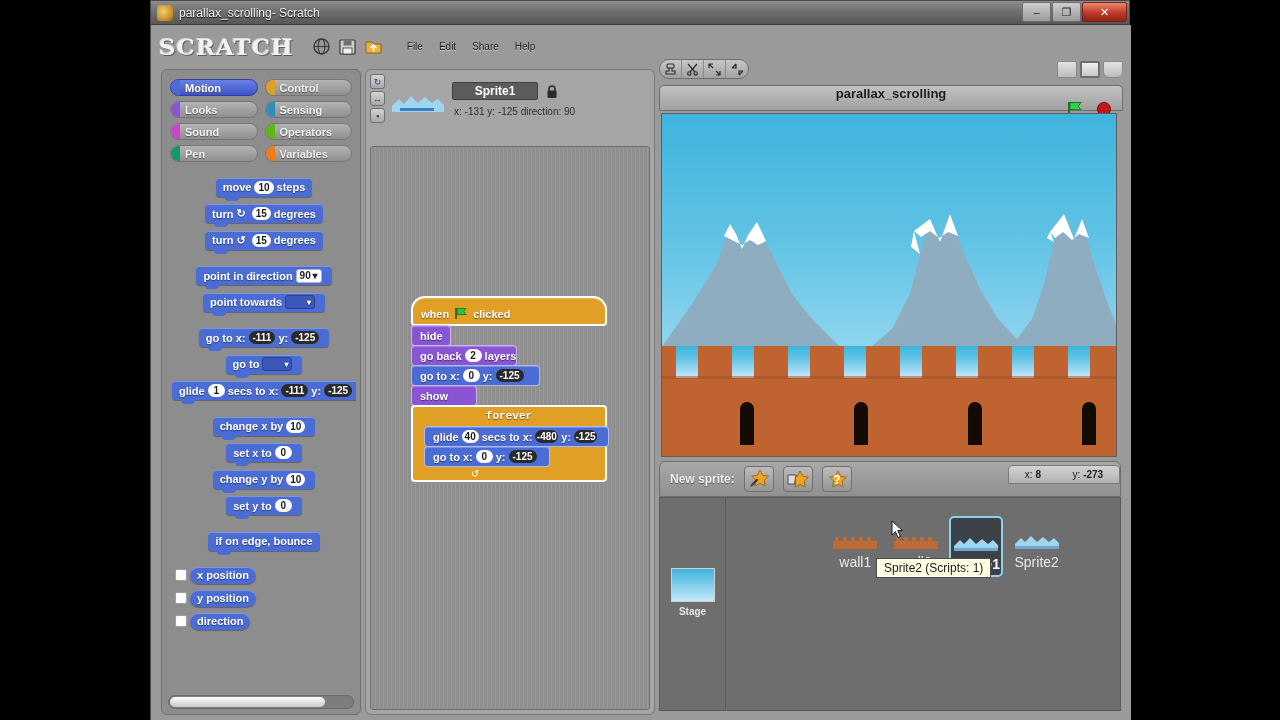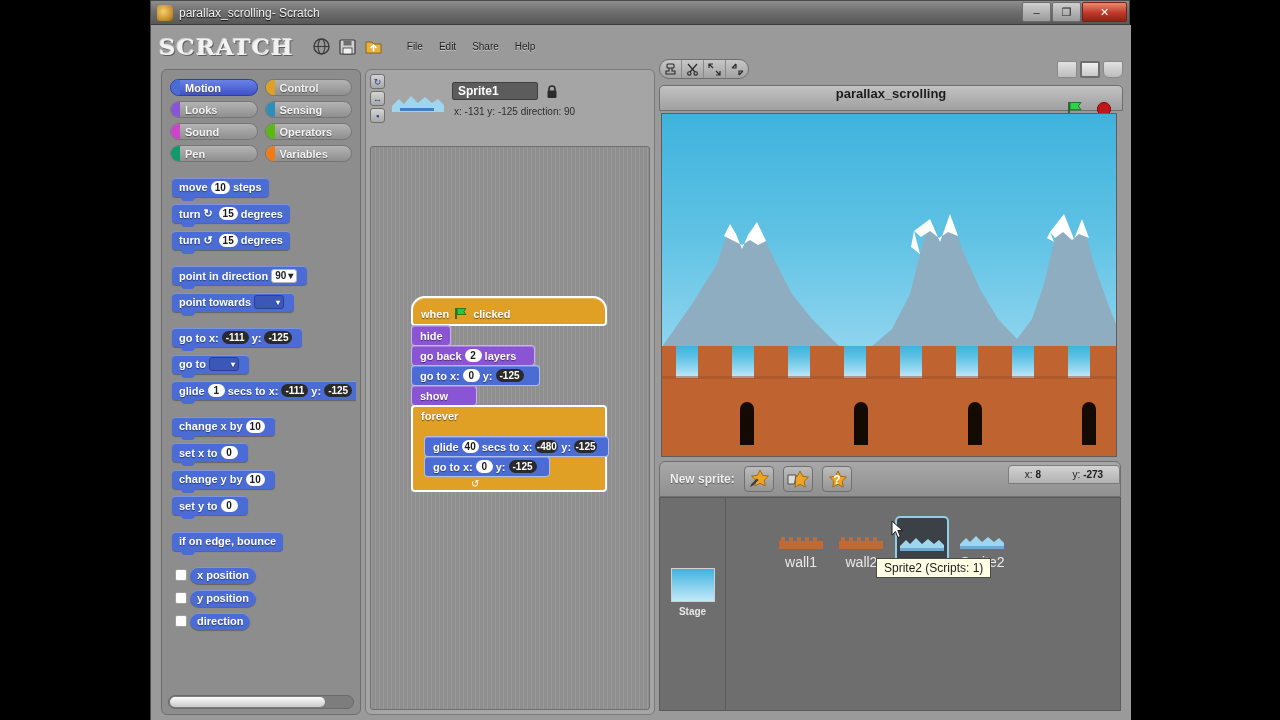--- a/index.html
+++ b/index.html
@@ -40,20 +40,21 @@
   .win-btn.close {
     width: 45px;
     background: linear-gradient(180deg,#e98a6e,#c0392b 55%,#8d2316);
     color: #fff; border-color: #7d2014;
   }
 
   
   .app {
     position: absolute; left: 0; top: 24px; width: 980px; height: 696px;
     background: #9a9a9a;
+    text-align: center;
   }
 
   
   .menubar {
     position: absolute; left: 0; top: 0; width: 100%; height: 42px;
     display: flex; align-items: center; padding: 0 8px; gap: 10px;
   }
   .logo {
     font-family: "DejaVu Serif", serif; font-size: 23px; font-weight: bold;
     color: #f2f2f2; letter-spacing: 1px;
@@ -222,22 +223,22 @@
     border: 2px solid #fff;
   }
   .sb.look { background: #8a55d5; }
   .sb.mot  { background: #4a6cd4; }
   .forever-wrap {
     position: relative; background: #e0a025;
     border: 2px solid #fff; border-radius: 4px; padding: 0 0 13px 0;
     width: 196px; margin-top: -1px;
   }
   .forever-label {
-    height: 30px; padding: 0 8px; font-size: 11px; font-weight: bold;
-    color: #fff; text-shadow: 0 1px 1px rgba(0,0,0,.5); line-height: 19px;
+    height: 20px; padding: 0 8px; font-size: 11px; font-weight: bold;
+    color: #fff; text-shadow: 0 1px 1px rgba(0,0,0,.5); line-height: 19px; font-family: Liberation Mono, monospace;
   }
   .forever-inner { margin-left: 11px; }
   .forever-arrow {
     position: absolute; left: 58px; bottom: 1px;
     font-size: 10px; color: #fff;
   }
   .sb .flag { display: inline-block; width: 14px; height: 13px; margin: 0 5px; }
 
   
   .right-col { position: absolute; left: 508px; top: 30px; width: 464px; height: 660px; }
@@ -557,21 +558,21 @@
                     <path d="M3 1.5h9l-2.2 3 2.2 3H3z" fill="#27c93f" stroke="#146a1e" stroke-width=".8"></path>
                   </svg>
               </span>
               <span>clicked</span>
             </div>
 
             <div class="sb look" style="width:40px">
               <span>hide</span>
             </div>
 
-            <div class="sb look" style="width:124px">
+            <div class="sb look" style="width:106px">
               <span>go back</span>
               <span class="inp">2</span>
               <span>layers</span>
             </div>
 
             <div class="sb mot" style="width:129px">
               <span>go to x:</span>
               <span class="inp">0</span>
               <span>y:</span>
               <span class="inp dark">-125</span>

